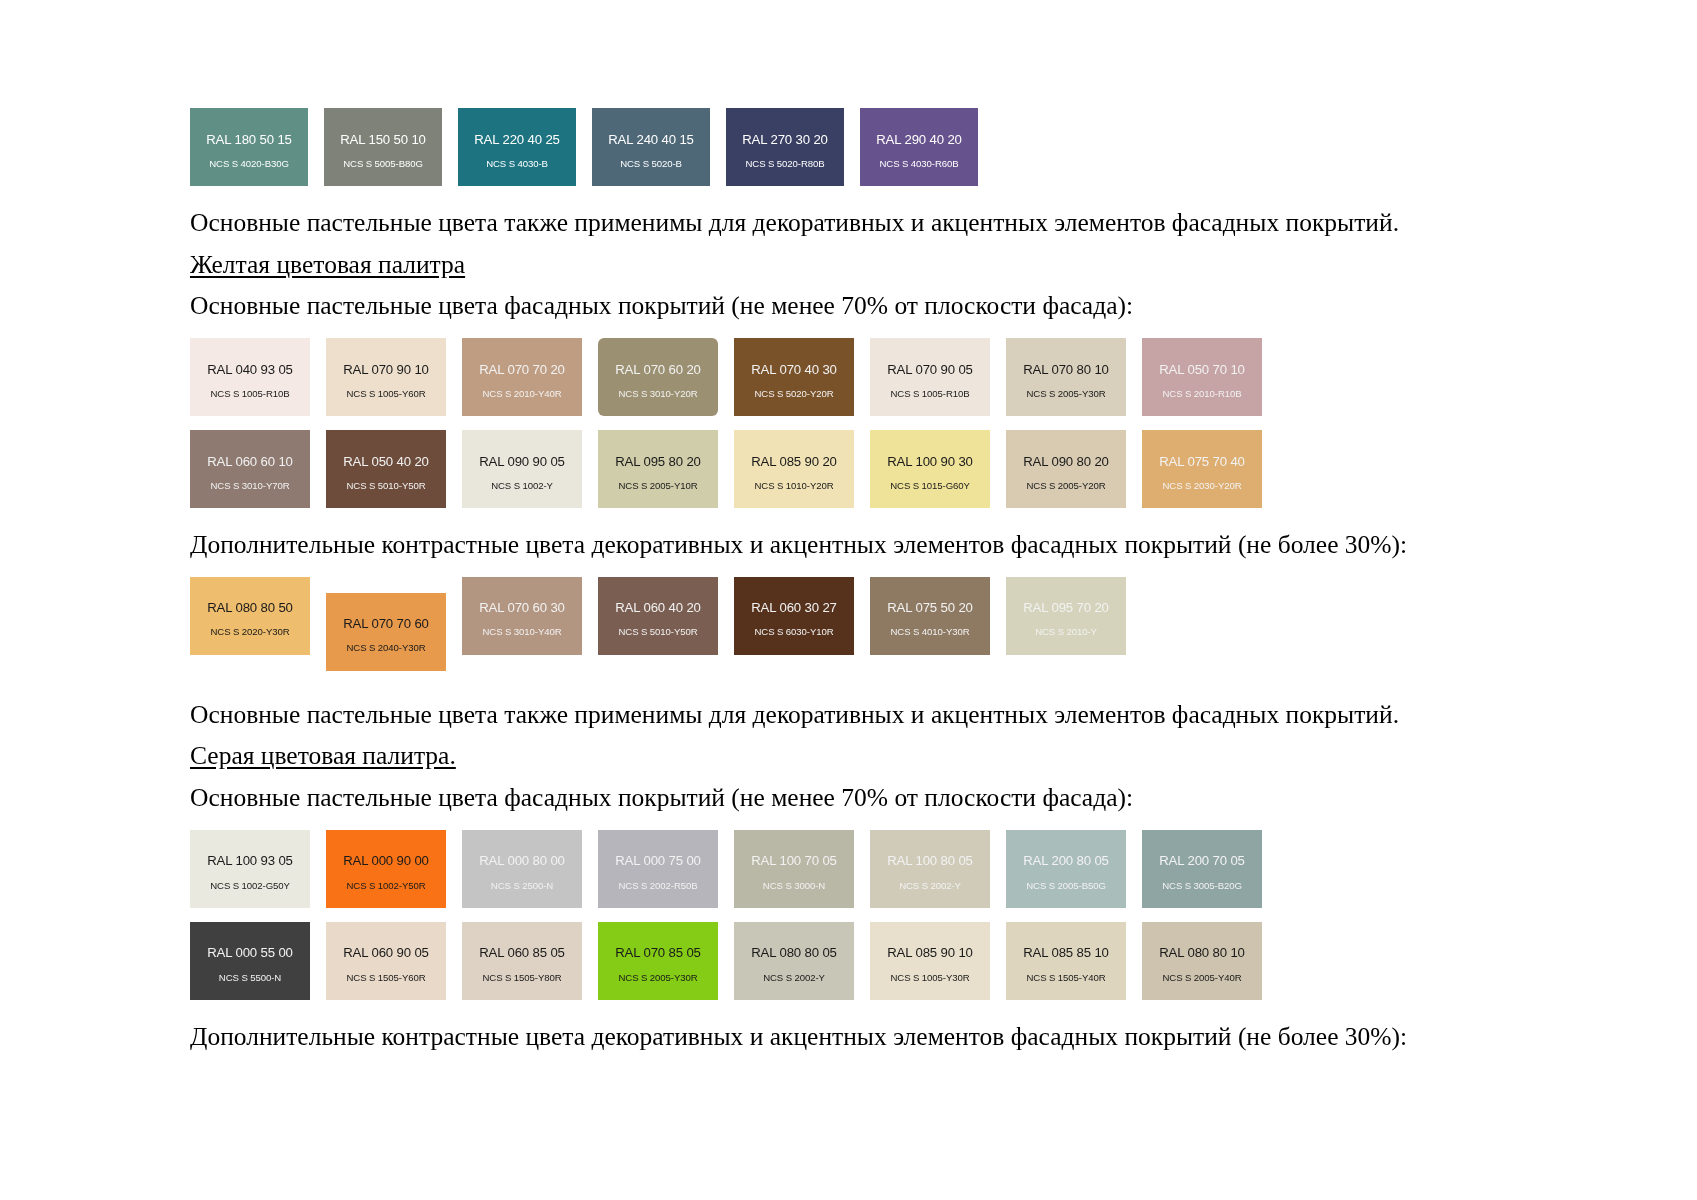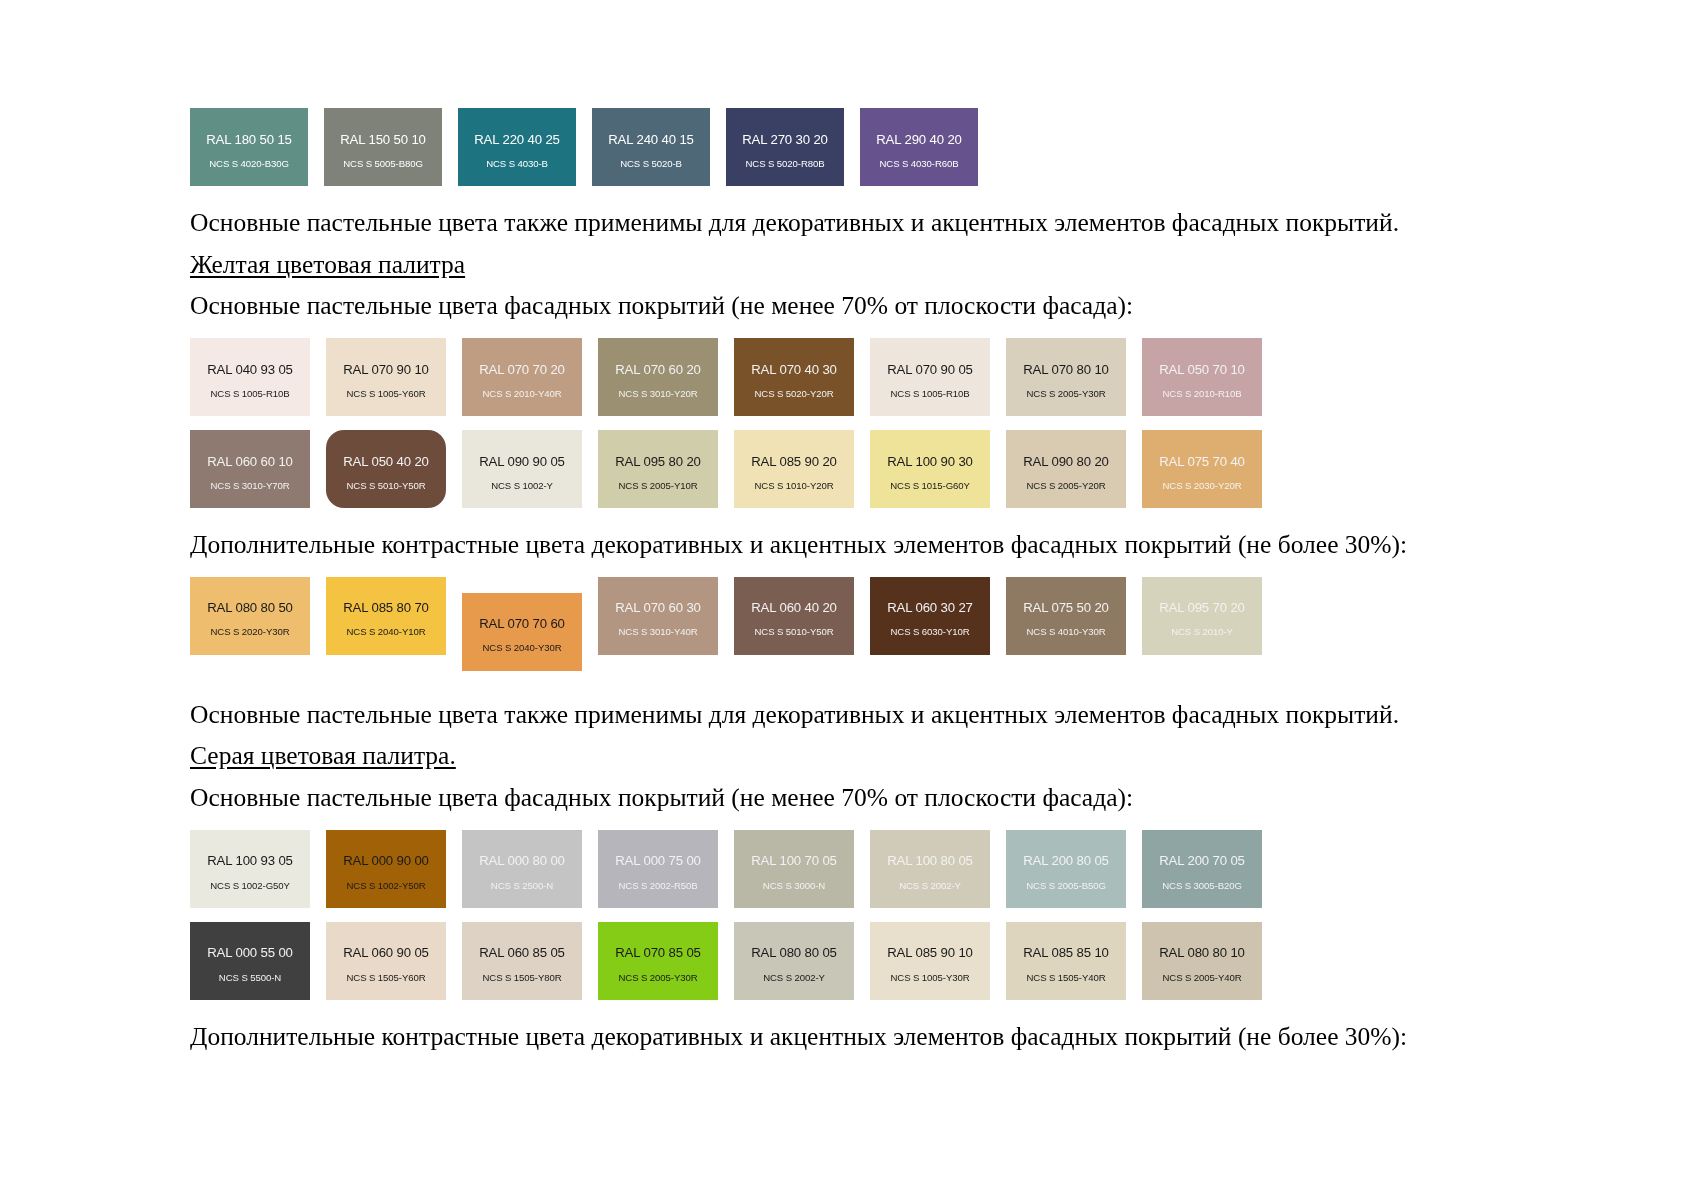--- a/index.html
+++ b/index.html
@@ -135,21 +135,21 @@
           <div class="ncs">NCS S 1005-R10B</div>
         </div>
         <div class="swatch" style="background: rgb(237, 223, 203); color: rgb(26, 26, 26);">
           <div class="ral">RAL 070 90 10</div>
           <div class="ncs">NCS S 1005-Y60R</div>
         </div>
         <div class="swatch" style="background: rgb(191, 157, 131); color: rgb(242, 242, 242);">
           <div class="ral">RAL 070 70 20</div>
           <div class="ncs">NCS S 2010-Y40R</div>
         </div>
-        <div class="swatch" style="background: rgb(155, 144, 114); color: rgb(242, 242, 242);">
+        <div class="swatch" style="background: rgb(155, 144, 114); color: rgb(242, 242, 242); border-radius: 6px;">
           <div class="ral">RAL 070 60 20</div>
           <div class="ncs">NCS S 3010-Y20R</div>
         </div>
         <div class="swatch" style="background: rgb(121, 82, 42); color: rgb(242, 242, 242);">
           <div class="ral">RAL 070 40 30</div>
           <div class="ncs">NCS S 5020-Y20R</div>
         </div>
         <div class="swatch" style="background: rgb(238, 230, 220); color: rgb(26, 26, 26);">
           <div class="ral">RAL 070 90 05</div>
           <div class="ncs">NCS S 1005-R10B</div>
@@ -162,21 +162,21 @@
           <div class="ral">RAL 050 70 10</div>
           <div class="ncs">NCS S 2010-R10B</div>
         </div>
       </div>
     <div class="gap-md"></div>
     <div class="swatch-row">
         <div class="swatch" style="background: rgb(142, 122, 113); color: rgb(242, 242, 242);">
           <div class="ral">RAL 060 60 10</div>
           <div class="ncs">NCS S 3010-Y70R</div>
         </div>
-        <div class="swatch" style="background: rgb(109, 76, 60); color: rgb(242, 242, 242); border-radius: 18px;">
+        <div class="swatch" style="background: rgb(109, 76, 60); color: rgb(242, 242, 242);">
           <div class="ral">RAL 050 40 20</div>
           <div class="ncs">NCS S 5010-Y50R</div>
         </div>
         <div class="swatch" style="background: rgb(233, 231, 220); color: rgb(26, 26, 26);">
           <div class="ral">RAL 090 90 05</div>
           <div class="ncs">NCS S 1002-Y</div>
         </div>
         <div class="swatch" style="background: rgb(208, 206, 170); color: rgb(26, 26, 26);">
           <div class="ral">RAL 095 80 20</div>
           <div class="ncs">NCS S 2005-Y10R</div>
@@ -203,24 +203,20 @@
 
     <p class="para">Дополнительные контрастные цвета декоративных и акцентных элементов фасадных покрытий (не более 30%):</p>
 
     <div class="gap-md"></div>
 
     <div class="swatch-row">
         <div class="swatch" style="background: rgb(238, 189, 109); color: rgb(26, 26, 26);">
           <div class="ral">RAL 080 80 50</div>
           <div class="ncs">NCS S 2020-Y30R</div>
         </div>
-        <div class="swatch" style="background: rgb(244, 195, 66); color: rgb(26, 26, 26);">
-          <div class="ral">RAL 085 80 70</div>
-          <div class="ncs">NCS S 2040-Y10R</div>
-        </div>
         <div class="swatch" style="background: rgb(232, 154, 76); color: rgb(26, 26, 26); margin-top: 16px;">
           <div class="ral">RAL 070 70 60</div>
           <div class="ncs">NCS S 2040-Y30R</div>
         </div>
         <div class="swatch" style="background: rgb(179, 150, 130); color: rgb(242, 242, 242);">
           <div class="ral">RAL 070 60 30</div>
           <div class="ncs">NCS S 3010-Y40R</div>
         </div>
         <div class="swatch" style="background: rgb(122, 94, 82); color: rgb(242, 242, 242);">
           <div class="ral">RAL 060 40 20</div>
@@ -249,21 +245,21 @@
     <div class="gap-sm"></div>
     <p class="para">Основные пастельные цвета фасадных покрытий (не менее 70% от плоскости фасада):</p>
 
     <div class="gap-md"></div>
 
     <div class="swatch-row">
         <div class="swatch" style="background: rgb(233, 233, 224); color: rgb(26, 26, 26);">
           <div class="ral">RAL 100 93 05</div>
           <div class="ncs">NCS S 1002-G50Y</div>
         </div>
-        <div class="swatch" style="background: #a16207; color: rgb(26, 26, 26);">
+        <div class="swatch" style="background: #f97316; color: rgb(26, 26, 26);">
           <div class="ral">RAL 000 90 00</div>
           <div class="ncs">NCS S 1002-Y50R</div>
         </div>
         <div class="swatch" style="background: rgb(196, 196, 196); color: rgb(242, 242, 242);">
           <div class="ral">RAL 000 80 00</div>
           <div class="ncs">NCS S 2500-N</div>
         </div>
         <div class="swatch" style="background: rgb(181, 181, 187); color: rgb(242, 242, 242); text-align: right;">
           <div class="ral">RAL 000 75 00</div>
           <div class="ncs">NCS S 2002-R50B</div>

